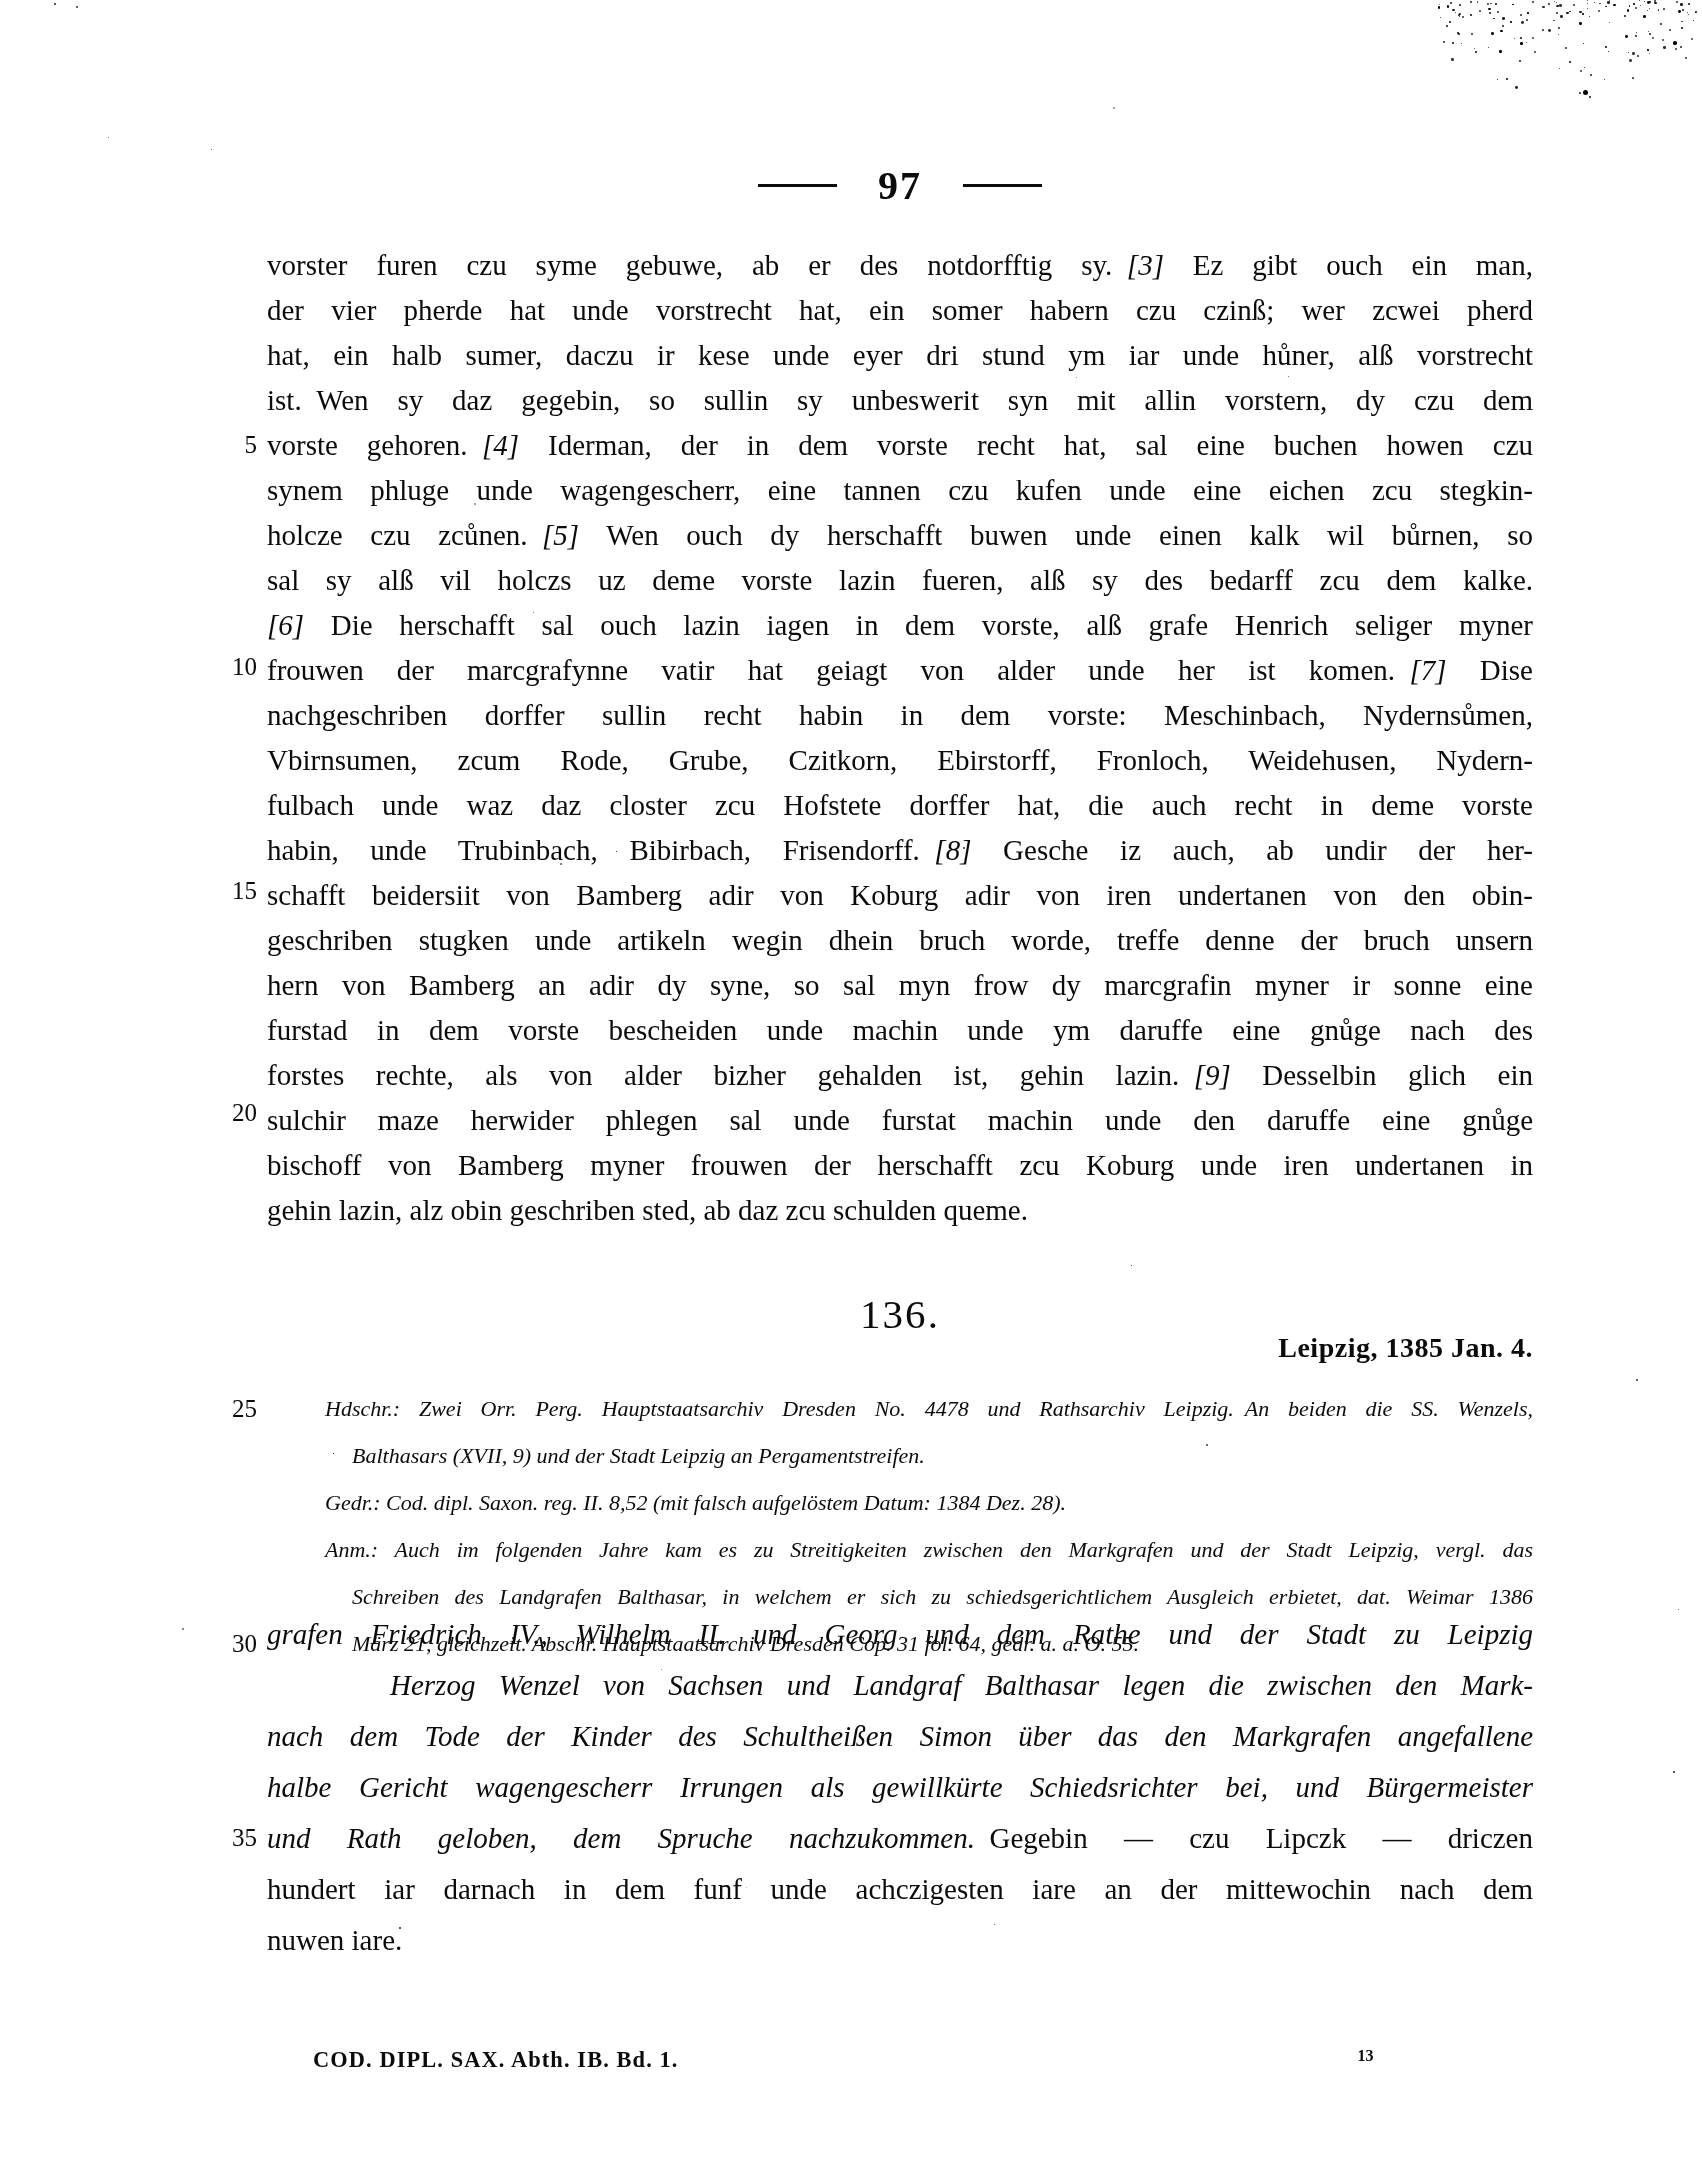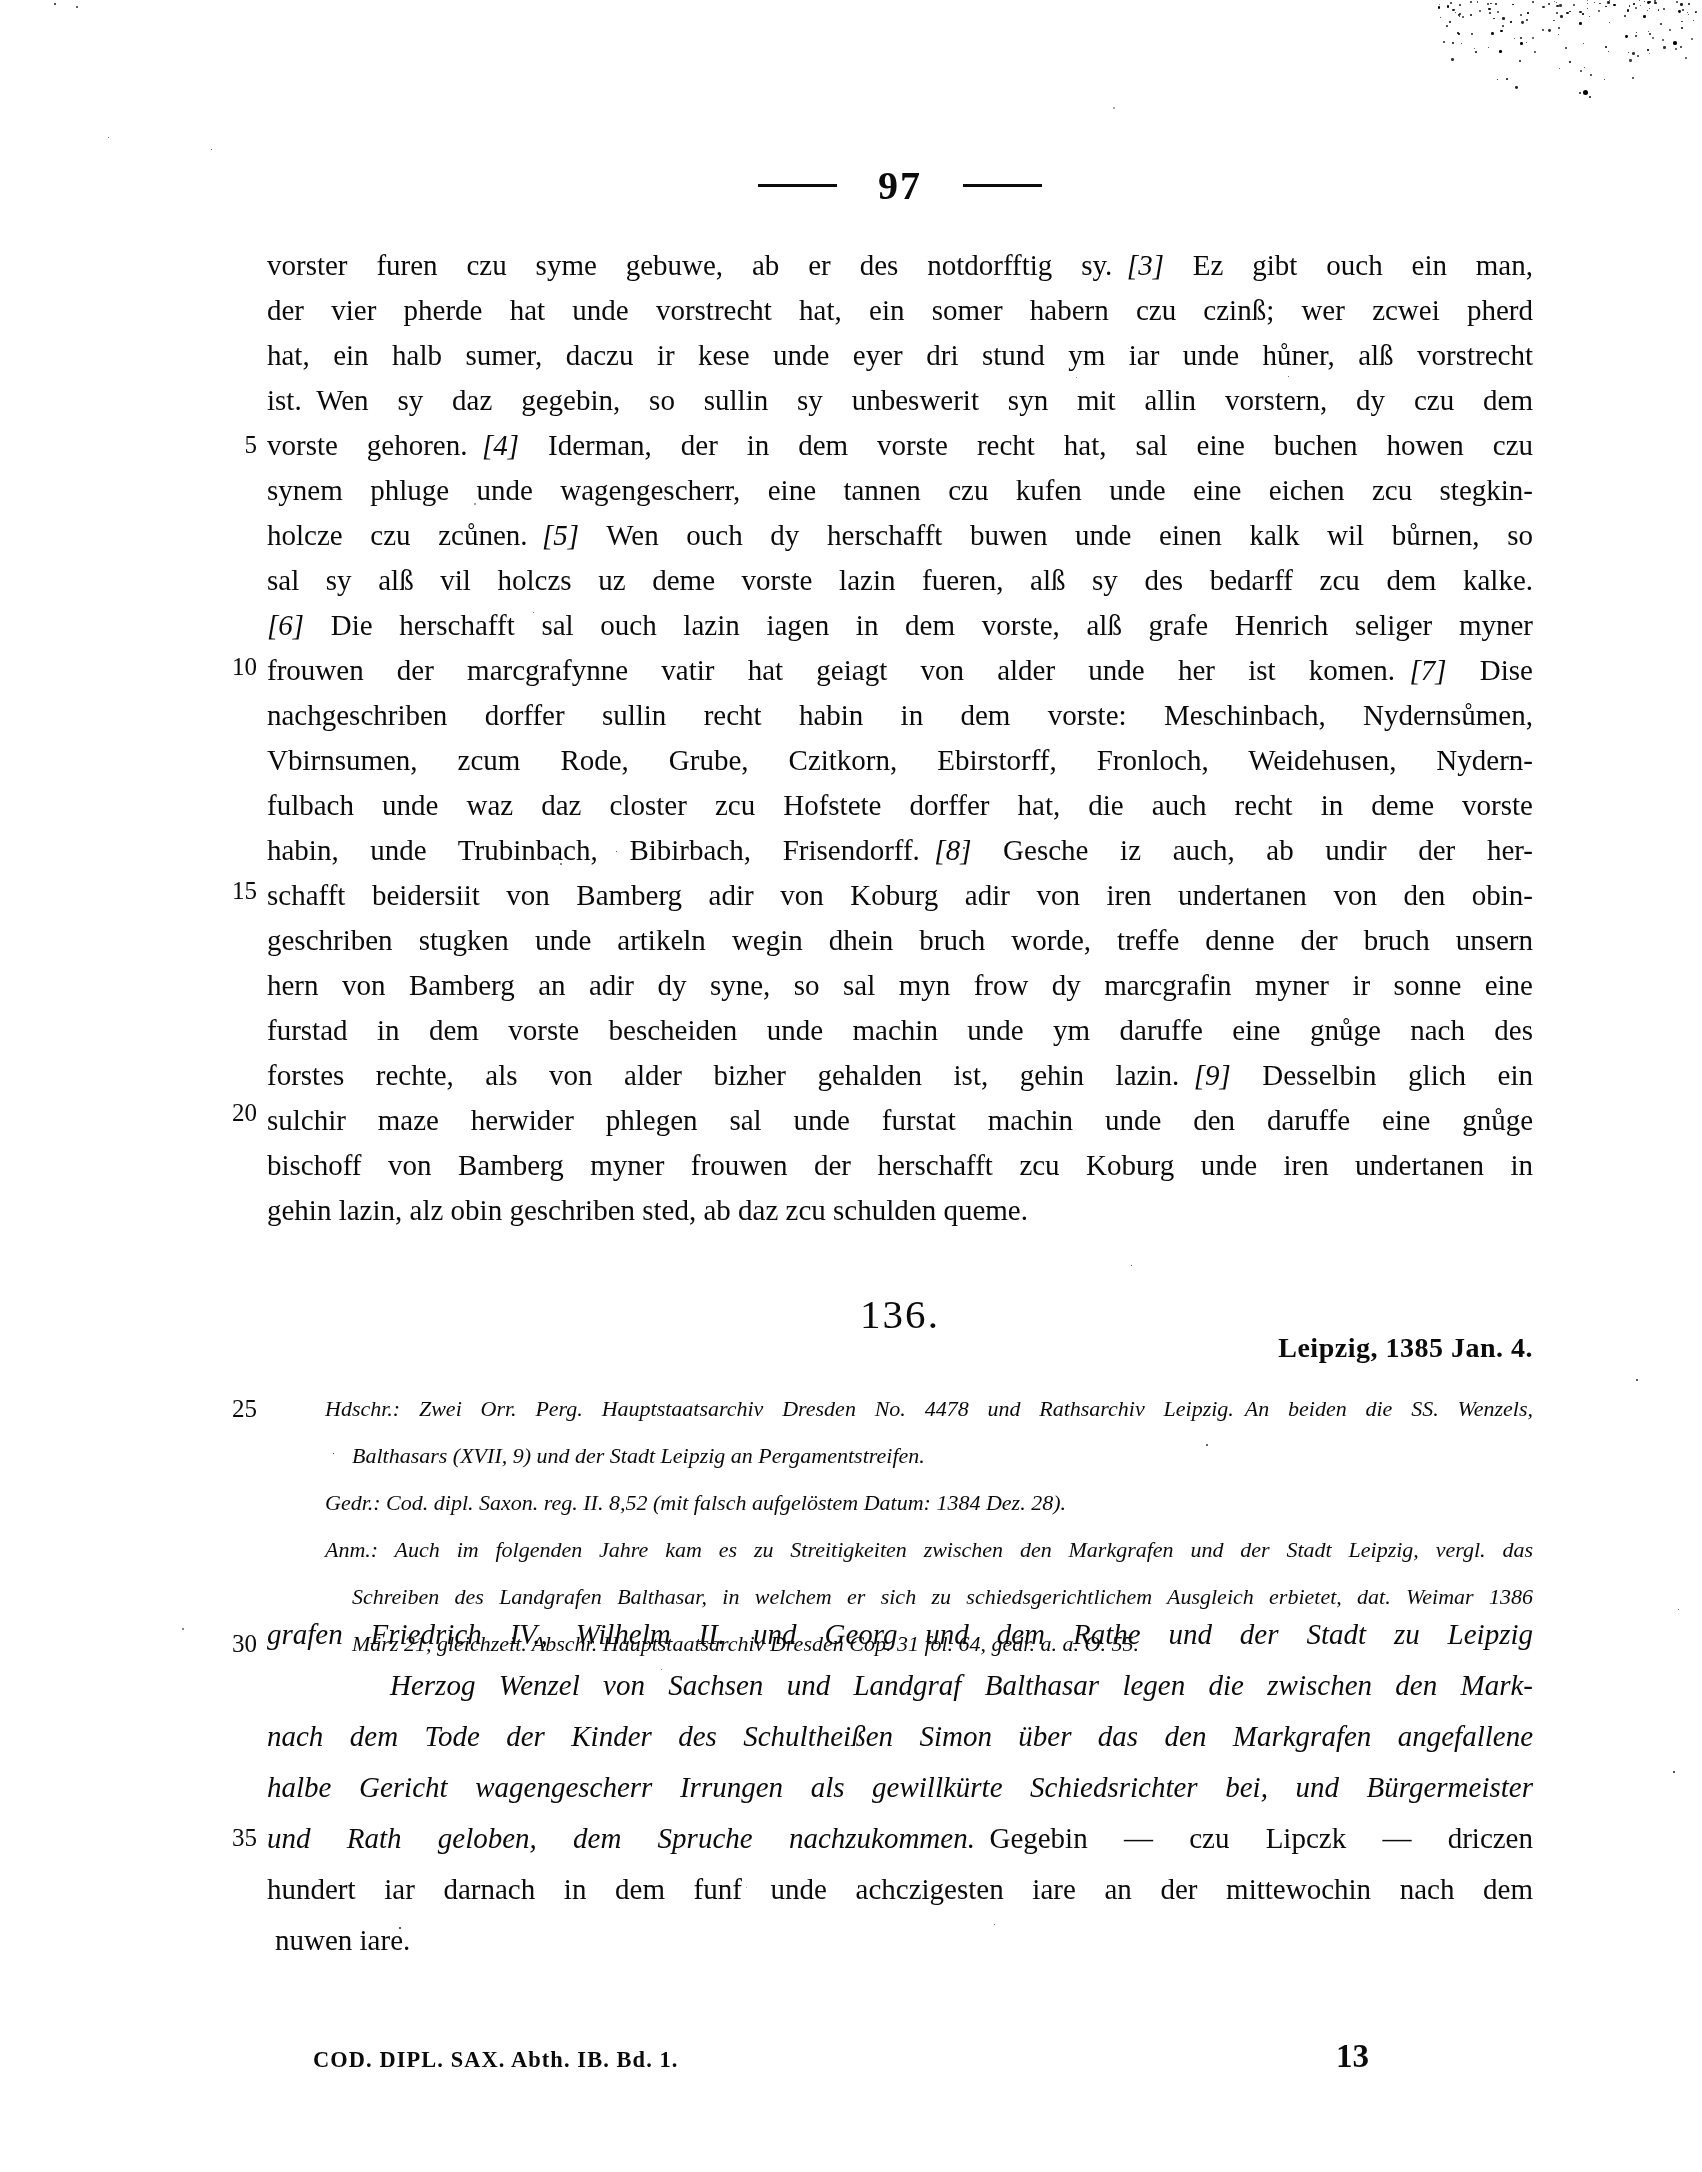--- a/index.html
+++ b/index.html
@@ -49,31 +49,31 @@
   
   .apparatus{position:absolute;top:1385px;left:267px;width:1266px;font-size:22px;}
   .apparatus .tline{height:47px;line-height:47px;text-align:justify;text-align-last:left;padding-left:58px;}
   .apparatus .tline.cont{padding-left:85px;}
   .apparatus .tline.jst{text-align-last:justify;}
   .apparatus .tline span{font-style:italic;}
 
   
   .summary{position:absolute;top:1609px;left:267px;width:1266px;font-size:29px;}
   .summary .tline{height:51px;line-height:51px;text-align:justify;text-align-last:justify;}
-  .summary .tline:last-child{text-align-last:left;margin-left:8px;}
+  .summary .tline:last-child{text-align-last:left;}
   .summary .tline.ind{text-indent:123px;}
 
   
   .footer-sig{
     position:absolute;top:2044px;left:313px;height:32px;line-height:32px;
     font-size:22.4px;font-weight:700;letter-spacing:1.1px;
   }
   .footer-page{
     position:absolute;top:2039px;left:1336px;width:59px;height:34px;line-height:34px;
-    text-align:left;font-size:33px;font-weight:700;
+    text-align:center;font-size:16px;font-weight:700;
   }
 
   
   #noise{position:absolute;inset:0;pointer-events:none;}
   #noise i{position:absolute;background:#000;border-radius:50%;display:block;}
 </style>
 </head>
 <body>
 
 <div class="page">

